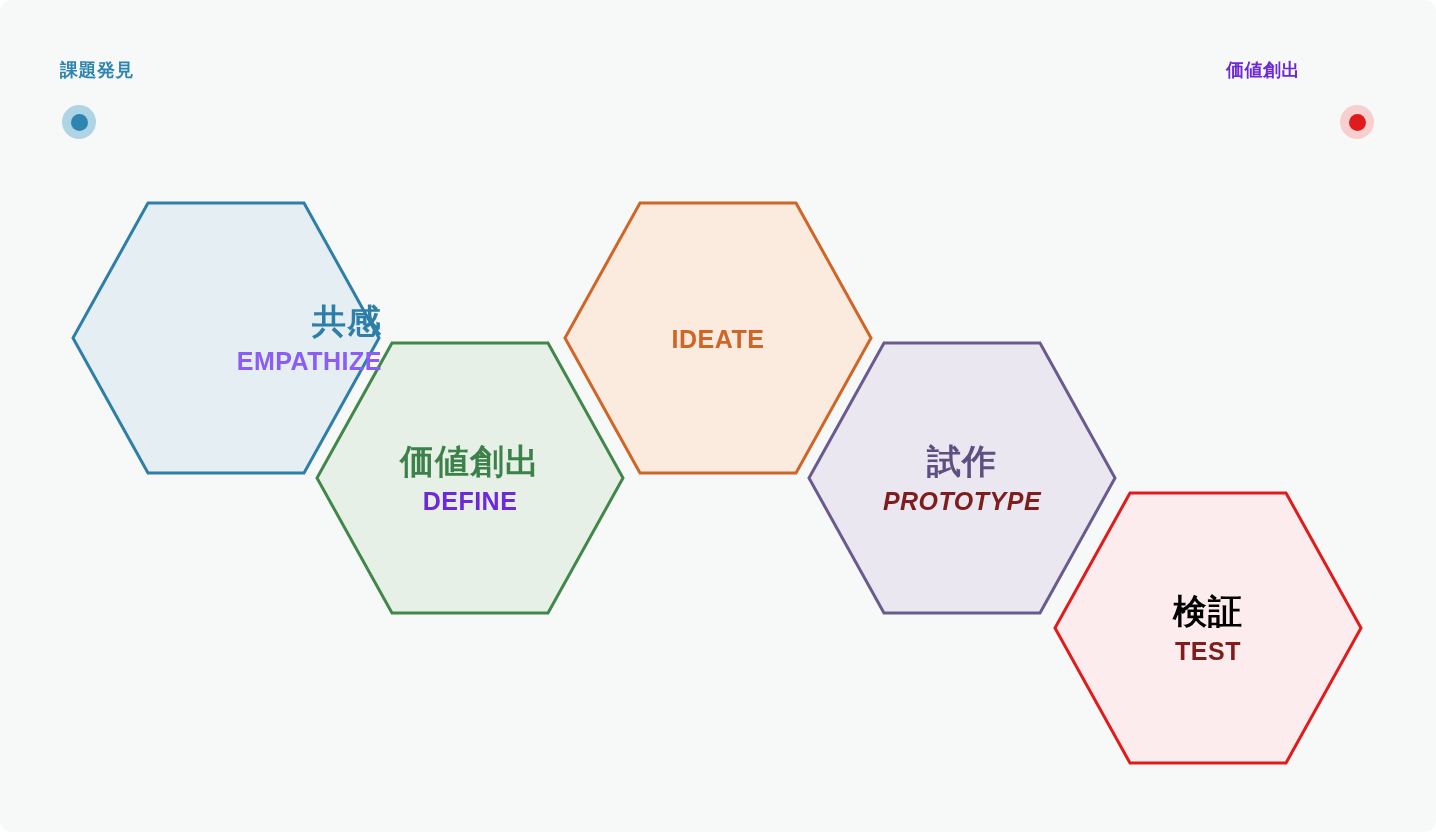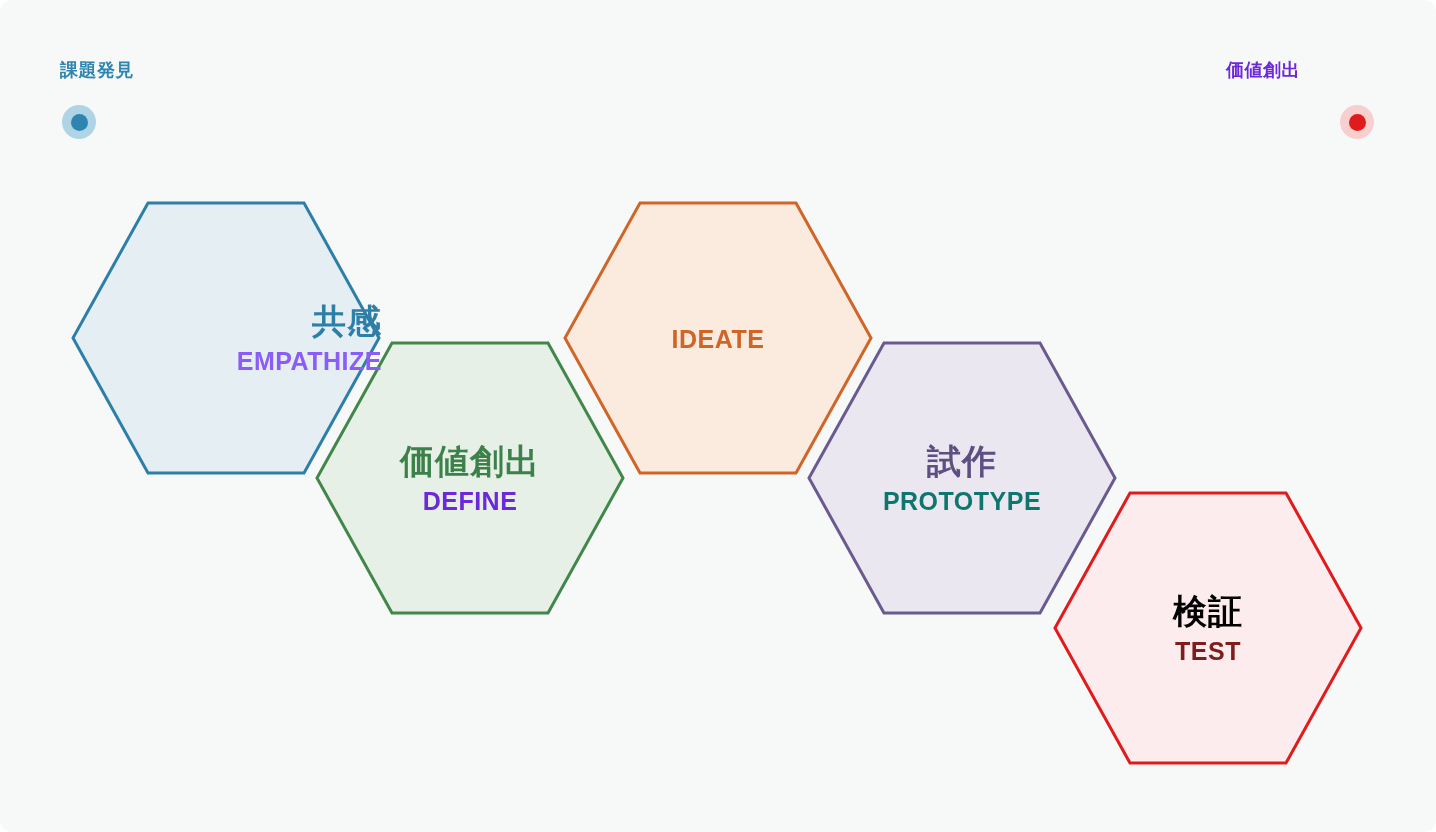--- a/index.html
+++ b/index.html
@@ -163,21 +163,21 @@
       <div class="hex-title-en" style="color: rgb(207, 101, 38);">IDEATE</div>
     </div>
   </div>
 
   <div class="hex" id="hex-3" style="left: 806px; top: 340px; z-index: 7;">
     <svg viewBox="0 0 312 276">
       <polygon points="78,3 234,3 309,138 234,273 78,273 3,138" class="hex-poly" stroke-width="3" stroke-linejoin="miter" fill="#eae7f1" stroke="#6a5a8e"></polygon>
     </svg>
     <div class="hex-text">
       <div class="hex-title-ja" style="color: rgb(94, 79, 130);">試作</div>
-      <div class="hex-title-en" style="color: #0f766e;">PROTOTYPE</div>
+      <div class="hex-title-en" style="color: #7f1d1d; font-style: italic;">PROTOTYPE</div>
     </div>
   </div>
 
   <div class="hex" id="hex-4" style="left: 1052px; top: 490px; z-index: 6;">
     <svg viewBox="0 0 312 276">
       <polygon points="78,3 234,3 309,138 234,273 78,273 3,138" class="hex-poly" stroke-width="3" stroke-linejoin="miter" fill="#fceced" stroke="#e11b1b"></polygon>
     </svg>
     <div class="hex-text">
       <div class="hex-title-ja" style="color: #000000;">検証</div>
       <div class="hex-title-en" style="color: #7f1d1d;">TEST</div>

